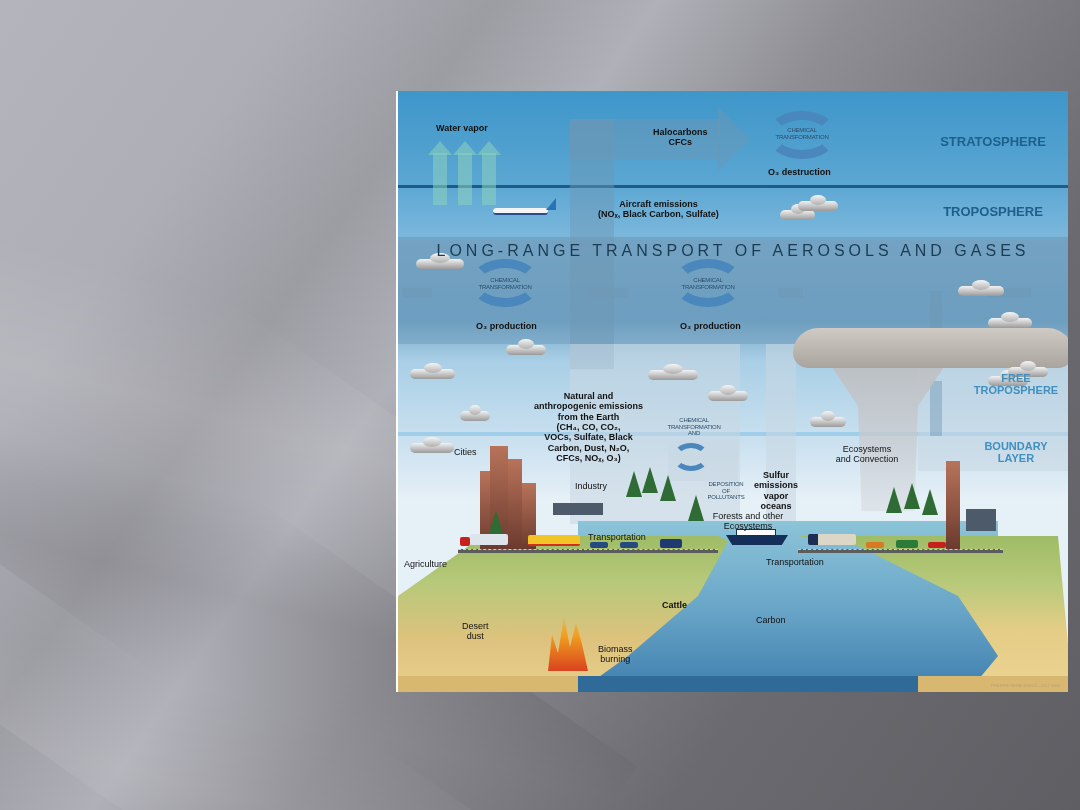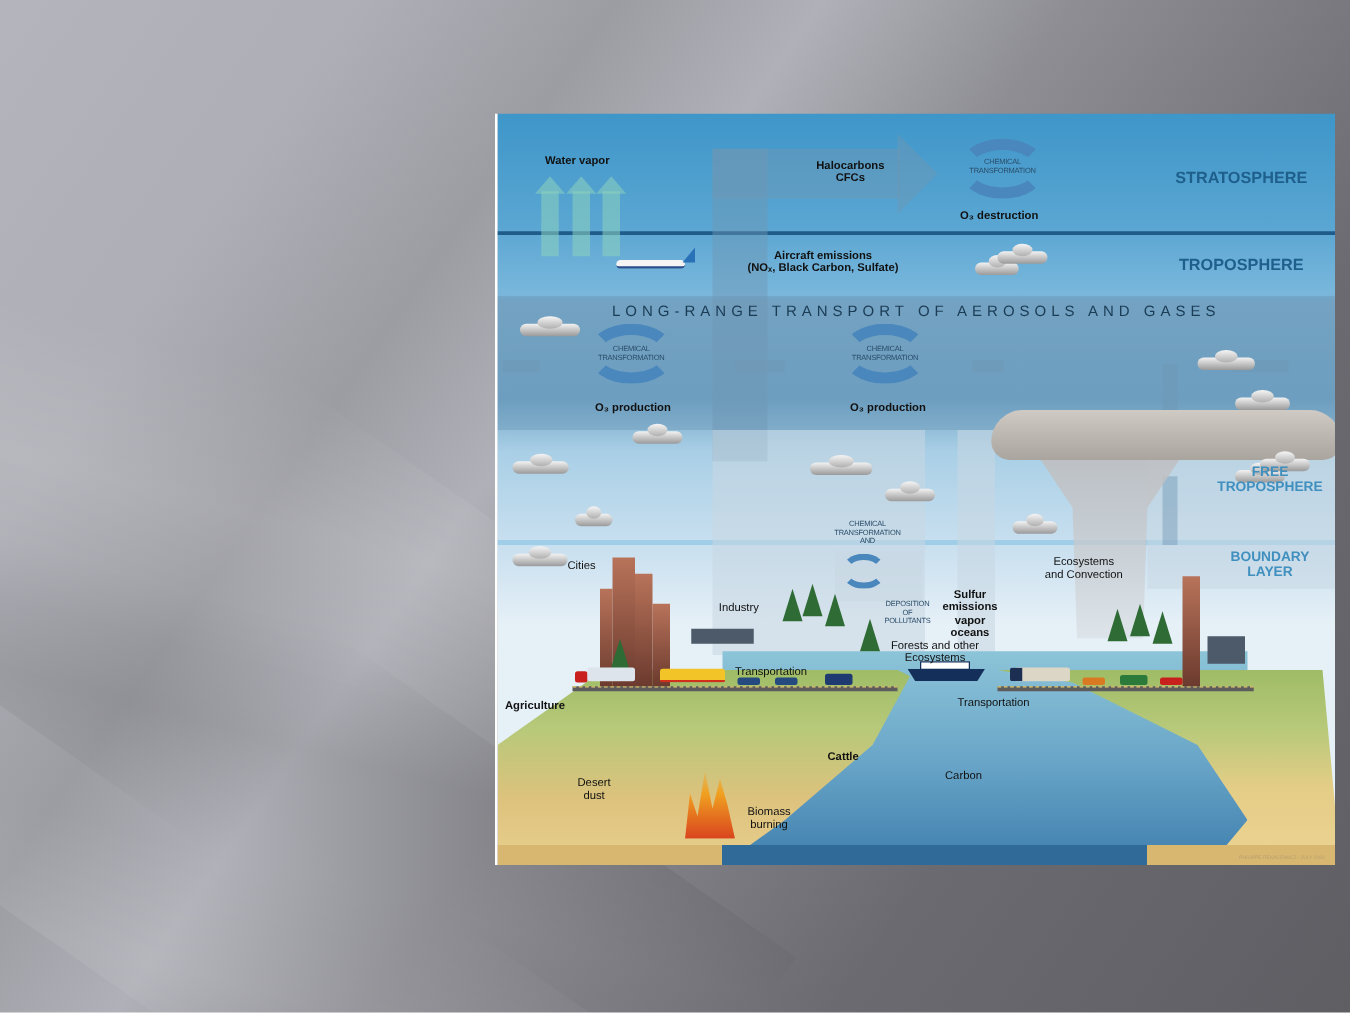--- a/index.html
+++ b/index.html
@@ -21,21 +21,21 @@
   }
   .abs { position: absolute; }
   .strato-line { left: 0; top: 94px; width: 100%; height: 3px; background: #1f5c8a; }
   .ltr-band { left: 0; top: 146px; width: 100%; height: 107px; background: rgba(95,140,175,0.35); }
   .boundary-line { left: 0; top: 341px; width: 100%; height: 4px; background: rgba(150,200,230,0.8); }
 
   .lbl { position: absolute; font-weight: bold; color: #111; font-size: 9px; text-align: center; line-height: 1.15; white-space: nowrap; }
   .layer-lbl { position: absolute; font-weight: bold; color: #1e5f8c; font-size: 13px; text-align: center; line-height: 1.05; }
   .layer-lbl.light { color: #3f8fbf; font-size: 11px; }
   .small-caps { position: absolute; font-size: 6px; color: #2b4d6a; text-align: center; line-height: 1.1; letter-spacing: -0.2px; }
-  .ltr-title { position: absolute; left: 0; width: 100%; top: 151px; text-align: center; color: #1a3c55; font-size: 12px; letter-spacing: 4px; }
+  .ltr-title { position: absolute; left: 0; width: 100%; top: 151px; text-align: center; color: #1a3c55; font-size: 16px; letter-spacing: 4px; }
   .vapor-arrow { position: absolute; width: 14px; background: rgba(140,210,190,0.55); }
   .vapor-arrow::before { content: ""; position: absolute; left: -5px; top: -12px; border-left: 12px solid transparent; border-right: 12px solid transparent; border-bottom: 14px solid rgba(140,210,190,0.55); }
 
   .flow { position: absolute; background: rgba(110,150,180,0.45); }
   .flow-light { position: absolute; background: rgba(200,215,225,0.55); }
   .cycle { position: absolute; width: 70px; height: 48px; border-radius: 50%; border: 9px solid #4a87bd; border-left-color: transparent; border-right-color: transparent; }
 
   .cloud { position: absolute; height: 10px; border-radius: 10px; background: linear-gradient(180deg, #f2f2f2, #9a9a9a); }
   .cloud::before { content: ""; position: absolute; left: 30%; top: -6px; width: 40%; height: 10px; border-radius: 50%; background: linear-gradient(180deg, #f5f5f5, #b0b0b0); }
 
@@ -175,39 +175,46 @@
   <div class="lbl" style="left:200px; top:108px; white-space:pre-line;">Aircraft emissions
 (NOₓ, Black Carbon, Sulfate)</div>
 
   <div class="small-caps" style="left:76px; top:186px; width:62px; white-space:pre-line;">CHEMICAL
 TRANSFORMATION</div>
   <div class="lbl" style="left:78px; top:230px;">O₃ production</div>
   <div class="small-caps" style="left:279px; top:186px; width:62px; white-space:pre-line;">CHEMICAL
 TRANSFORMATION</div>
   <div class="lbl" style="left:282px; top:230px;">O₃ production</div>
 
+  <div class="lbl" style="left:128px; top:300px; width:125px; white-space:pre-line;">Natural and
+anthropogenic emissions
+from the Earth
+(CH₄, CO, CO₂,
+VOCs, Sulfate, Black
+Carbon, Dust, N₂O,
+CFCs, NOₓ, O₃)</div>
   <div class="small-caps" style="left:262px; top:326px; width:68px; white-space:pre-line;">CHEMICAL
 TRANSFORMATION
 AND</div>
   <div class="small-caps" style="left:306px; top:390px; width:44px; white-space:pre-line;">DEPOSITION
 OF
 POLLUTANTS</div>
   <div class="lbl" style="left:350px; top:379px; width:56px; white-space:pre-line;">Sulfur
 emissions
 vapor oceans</div>
   <div class="lbl" style="left:428px; top:353px; width:82px; white-space:pre-line; font-weight:normal;">Ecosystems
 and Convection</div>
 
   <div class="lbl" style="left:56px; top:356px; font-weight:normal;">Cities</div>
   <div class="lbl" style="left:177px; top:390px; font-weight:normal;">Industry</div>
   <div class="lbl" style="left:314px; top:420px; width:72px; white-space:pre-line; font-weight:normal;">Forests and other
 Ecosystems</div>
   <div class="lbl" style="left:190px; top:441px; font-weight:normal;">Transportation</div>
   <div class="lbl" style="left:368px; top:466px; font-weight:normal;">Transportation</div>
-  <div class="lbl" style="left:6px; top:468px; font-weight:bold;">Agriculture</div>
+  <div class="lbl" style="left:6px; top:468px; font-weight:normal;">Agriculture</div>
   <div class="lbl" style="left:264px; top:509px; font-weight:bold;">Cattle</div>
   <div class="lbl" style="left:358px; top:524px; font-weight:normal;">Carbon</div>
   <div class="lbl" style="left:64px; top:530px; white-space:pre-line; font-weight:normal;">Desert
 dust</div>
   <div class="lbl" style="left:200px; top:553px; white-space:pre-line; font-weight:normal;">Biomass
 burning</div>
   <div class="credit">PHILIPPE REKACEWICZ - JULY 2002</div>
 </div>
 
 </body></html>

